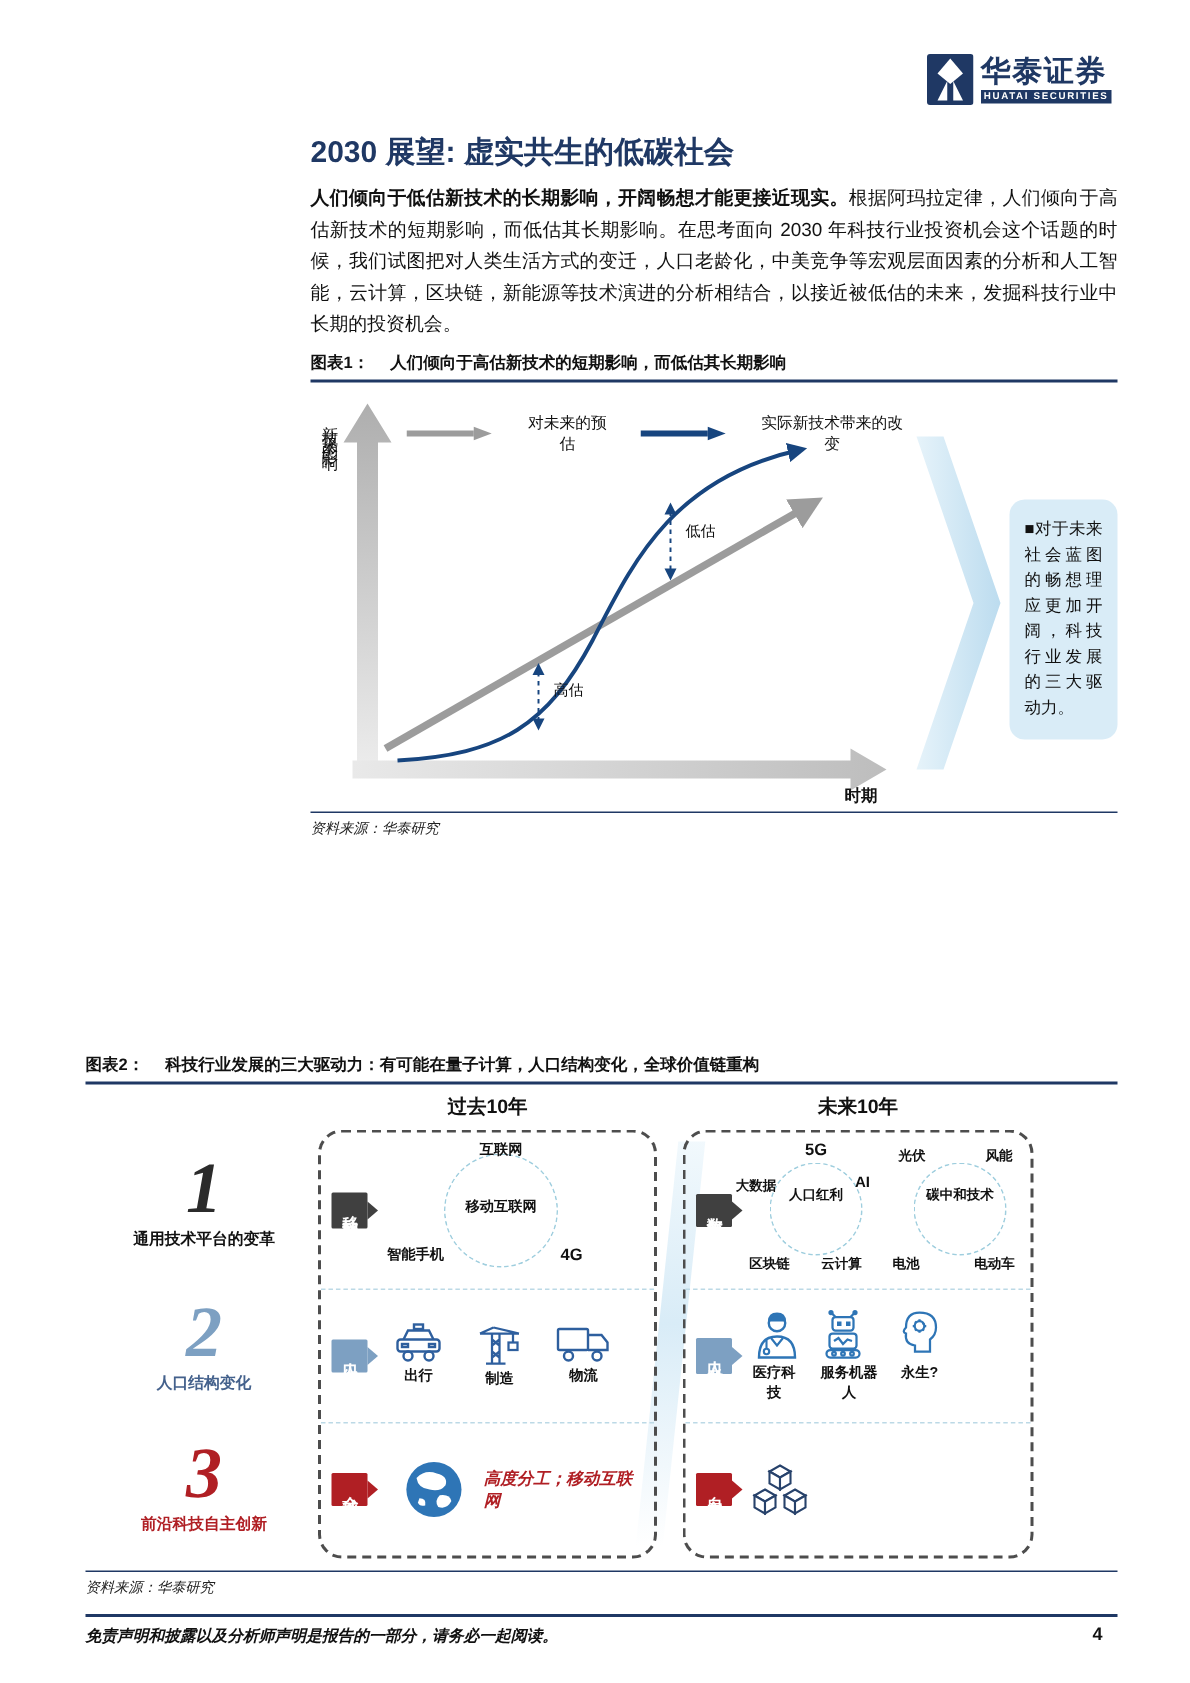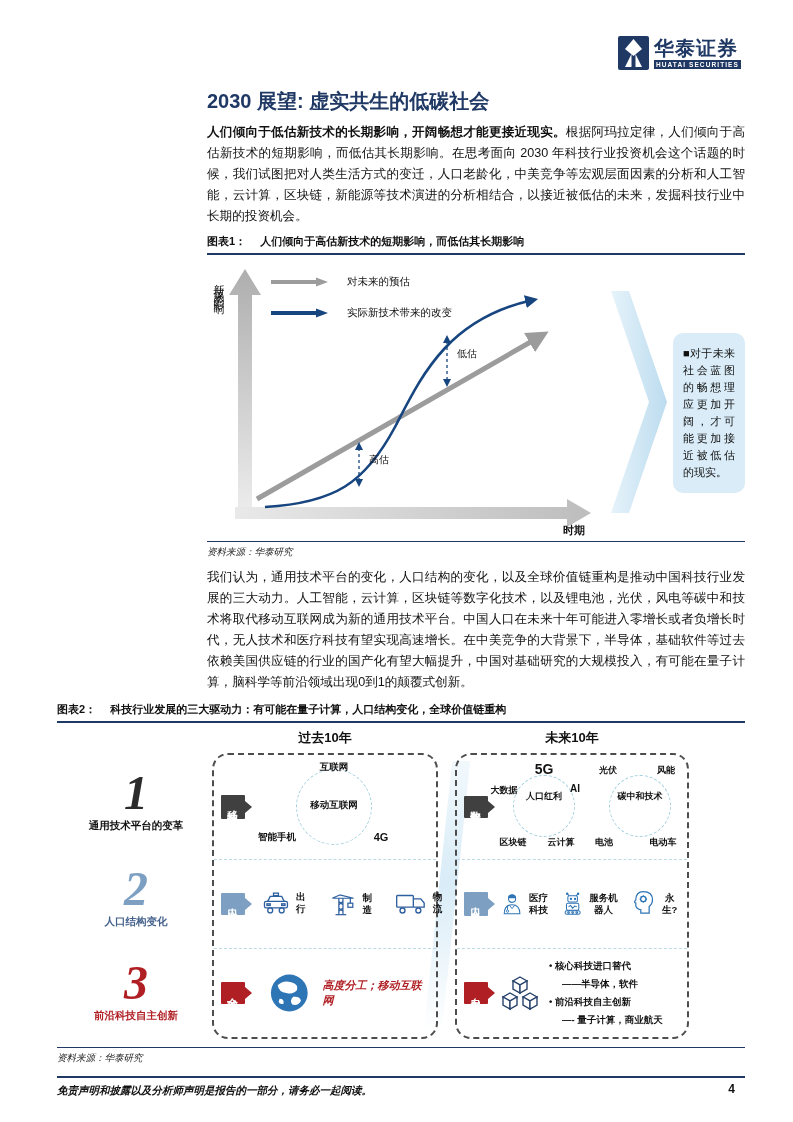--- a/index.html
+++ b/index.html
@@ -23,21 +23,21 @@
   
   .fig { position:absolute; }
   .fig-caption { display:flex; gap:14px; font-size:11px; font-weight:bold; border-bottom:2.5px solid #1f3864; padding-bottom:4px; }
   .fig-source { border-top:1.2px solid #1f3864; padding-top:4px; font-size:9.5px; font-style:italic; color:#222; }
 
   
   .fig1 { left:207px; top:234px; width:538px; }
   .fig1-body { display:flex; height:282px; margin-top:4px; }
   .chartbox { position:relative; width:400px; height:282px; flex:none; }
   .ylabel { position:absolute; left:4px; top:16px; writing-mode:vertical-rl; text-orientation:upright; font-size:11px; letter-spacing:4px; }
-  .legend { position:absolute; left:64px; top:16px; display:flex; flex-direction:column; gap:17px; }
+  .legend { position:absolute; left:64px; top:16px; display:flex; flex-direction:row; gap:17px;text-align:center; }
   .legend-row { display:flex; align-items:center; gap:18px; }
   .legend-row span { font-size:10.5px; }
   .ann { position:absolute; font-size:10px; }
   .ann-under { left:250px; top:88px; }
   .ann-over { left:162px; top:194px; }
   .xlabel { position:absolute; left:336px; top:264px; font-size:11px; font-weight:bold;padding-left:20px; }
   .chev { flex:none; margin-top:2px; }
   .callout { width:120px; margin-top:74px; background:#d9ecf7; border-radius:10px; padding:12px 10px; font-size:11px; line-height:1.55; text-align:justify; height:fit-content; }
 
   
@@ -68,21 +68,21 @@
   .circ { position:absolute; border:1.5px dashed #9fcede; border-radius:50%; }
   .clab { position:absolute; font-size:9.5px; font-weight:bold; text-align:center; line-height:1.25; }
   .cl-past { width:152px; height:92px; margin-left:4px; }
   .cl-past .circ { left:40px; top:8px; width:76px; height:76px; }
   .cl-sm { width:89px; height:92px; }
   .cl-sm .circ { left:18px; top:14px; width:62px; height:62px; }
 
   .items { display:flex; align-items:flex-start; }
   .items-past { gap:20px; margin-left:10px; }
   .items-future { gap:10px; margin-left:6px; }
-  .item { display:flex; flex-direction:row; align-items:center; gap:3px; }
+  .item { display:flex; flex-direction:column; gap:3px; }
   .item .ilabel { font-size:9.5px; font-weight:bold; text-align:center; line-height:1.3; max-width:46px; }
 
   .coop { display:flex; align-items:center; gap:12px; margin-left:16px; }
   .coop-text { color:#b01f24; font-weight:bold; font-style:italic; font-size:11px; }
   .innov { display:flex; align-items:center; gap:8px; margin-left:4px; }
   .bullets { font-size:9.5px; font-weight:bold; line-height:1.9; }
   .bullets div:nth-child(2), .bullets div:nth-child(4) { padding-left:13px; }
 
   
   .footer-line { position:absolute; left:57px; width:688px; top:1076px; border-top:2.5px solid #1f3864; }
@@ -174,26 +174,25 @@
       </div>
       <svg class="chev" width="66" height="282" viewBox="0 0 66 282">
         <defs>
             <linearGradient id="chevg" x1="0" y1="0" x2="1" y2="0">
               <stop offset="0" stop-color="#e6f3fa"></stop>
               <stop offset="1" stop-color="#bcdcef"></stop>
             </linearGradient>
           </defs>
         <polygon points="4,30 22,30 60,141 22,252 4,252 42,141" fill="url(#chevg)"></polygon>
       </svg>
-      <div class="callout">■对于未来社会蓝图的畅想理应更加开阔，才可能更加接近被低估的现实。</div>
+      <div class="callout">■对于未来社会蓝图的畅想理应更加开阔，科技行业发展的三大驱动力。</div>
     </div>
     <div class="fig-source">资料来源：华泰研究</div>
   </div>
 
-  <p class="para para2">我们认为，通用技术平台的变化，人口结构的变化，以及全球价值链重构是推动中国科技行业发展的三大动力。人工智能，云计算，区块链等数字化技术，以及锂电池，光伏，风电等碳中和技术将取代移动互联网成为新的通用技术平台。中国人口在未来十年可能进入零增长或者负增长时代，无人技术和医疗科技有望实现高速增长。在中美竞争的大背景下，半导体，基础软件等过去依赖美国供应链的行业的国产化有望大幅提升，中国对基础研究的大规模投入，有可能在量子计算，脑科学等前沿领域出现0到1的颠覆式创新。</p>
 
   <div class="fig fig2">
     <div class="fig-caption">
       <span>图表2：</span>
       <span>科技行业发展的三大驱动力：有可能在量子计算，人口结构变化，全球价值链重构</span>
     </div>
     <div class="diagram">
       <div class="swoosh"></div>
       <div class="col-hdr hdr-past">过去10年</div>
       <div class="col-hdr hdr-future">未来10年</div>
@@ -270,21 +269,21 @@
             <div class="coop-text">高度分工；移动互联网</div>
           </div>
         </div>
       </div>
 
       <div class="dbox box-future">
         <div class="brow">
           <div class="tag tag-dark">数据驱动</div>
           <div class="cluster cl-sm">
             <div class="circ"></div>
-            <div class="clab" style="left:30px;top:0;width:38px;font-size:14px;">5G</div>
+            <div class="clab" style="left:30px;top:0;width:38px;font-size:11px;">5G</div>
             <div class="clab" style="left:26px;top:30px;width:46px;font-size:9px;">人口红利</div>
             <div class="clab" style="left:-8px;top:24px;width:34px;font-size:9px;">大数据</div>
             <div class="clab" style="left:70px;top:22px;width:20px;font-size:10px;">AI</div>
             <div class="clab" style="left:0px;top:76px;width:36px;font-size:9px;">区块链</div>
             <div class="clab" style="left:48px;top:76px;width:36px;font-size:9px;">云计算</div>
           </div>
           <div class="cluster cl-sm">
             <div class="circ"></div>
             <div class="clab" style="left:2px;top:4px;width:30px;font-size:9px;">光伏</div>
             <div class="clab" style="left:60px;top:4px;width:30px;font-size:9px;">风能</div>
@@ -341,26 +340,20 @@
               <polygon points="21,4 28,8 21,12 14,8"></polygon>
                 <polygon points="14,8 21,12 21,20 14,16"></polygon>
                 <polygon points="28,8 21,12 21,20 28,16"></polygon>
               <polygon points="11,20 18,24 11,28 4,24"></polygon>
                 <polygon points="4,24 11,28 11,36 4,32"></polygon>
                 <polygon points="18,24 11,28 11,36 18,32"></polygon>
               <polygon points="31,20 38,24 31,28 24,24"></polygon>
                 <polygon points="24,24 31,28 31,36 24,32"></polygon>
                 <polygon points="38,24 31,28 31,36 38,32"></polygon>
             </svg>
-            <div class="bullets">
-              <div>•  核心科技进口替代</div>
-              <div>——半导体，软件</div>
-              <div>•  前沿科技自主创新</div>
-              <div>—- 量子计算，商业航天</div>
-            </div>
           </div>
         </div>
       </div>
     </div>
     <div class="fig-source">资料来源：华泰研究</div>
   </div>
 
   <div class="footer-line"></div>
   <div class="disclaimer">免责声明和披露以及分析师声明是报告的一部分，请务必一起阅读。</div>
   <div class="pagenum">4</div>

